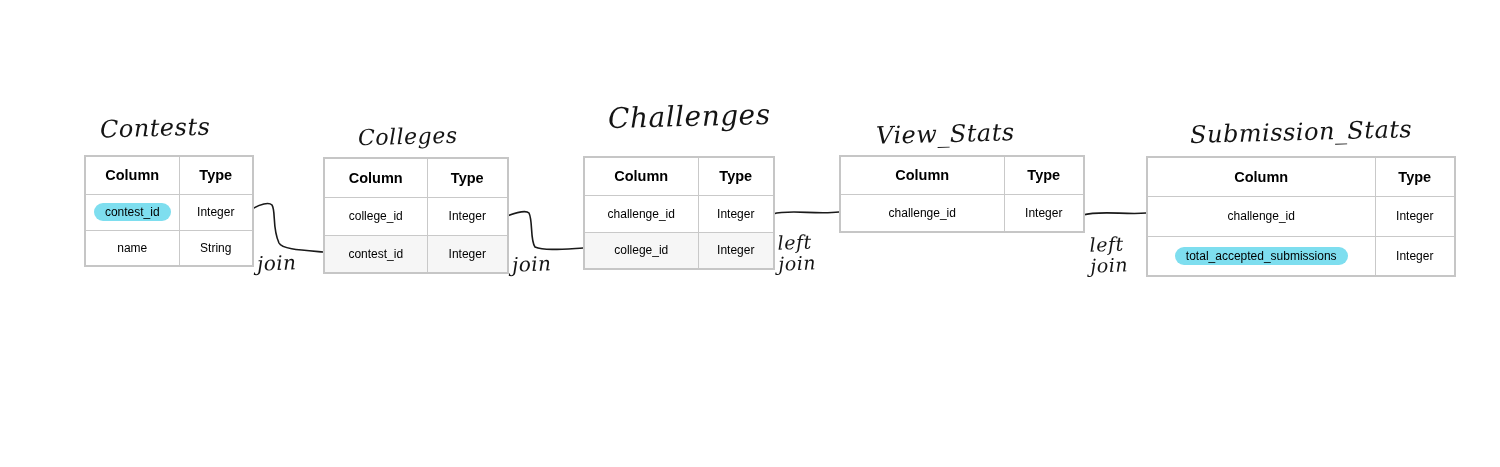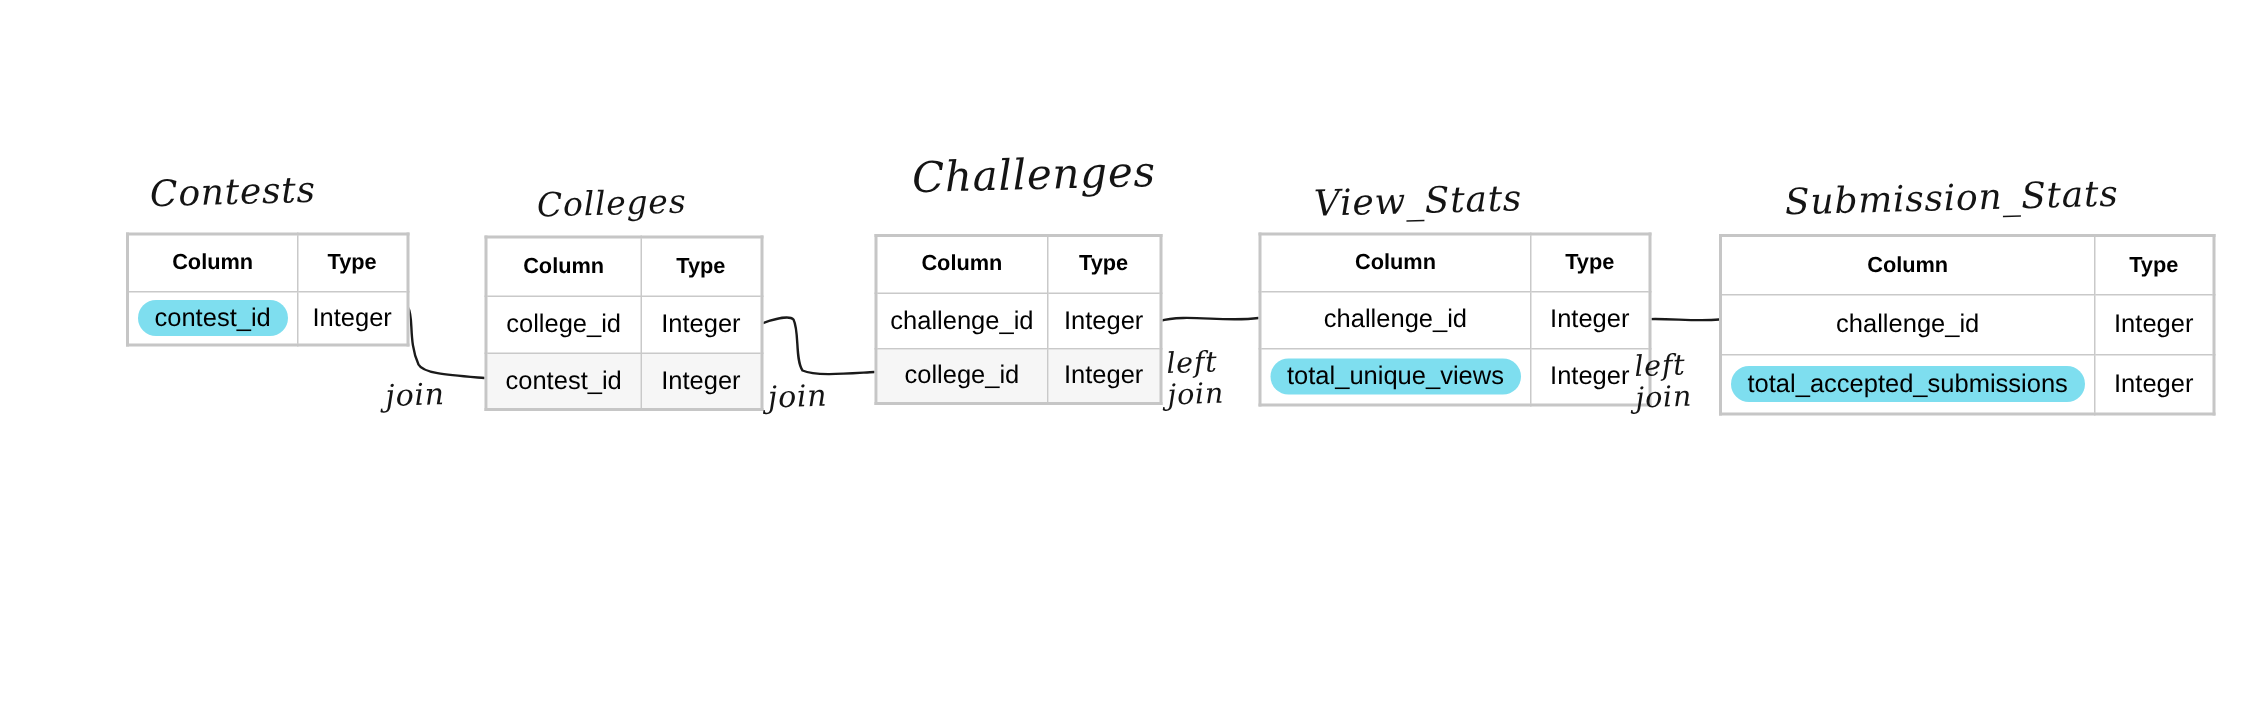--- a/index.html
+++ b/index.html
@@ -11,21 +11,21 @@
   .tbl{position:absolute;}
   .tbl table{
     border-collapse:collapse;table-layout:fixed;
     border:2px solid #c6c6c6;background:#fff;
   }
   .tbl th,.tbl td{
     border:1px solid #c9c9c9;text-align:center;vertical-align:middle;
     padding:0 6px;overflow:hidden;white-space:nowrap;
   }
   .tbl th{font-weight:bold;font-size:14.5px;background:#fff;}
-  .tbl td{font-size:17px;}
+  .tbl td{font-size:12px;}
   .tbl tr.alt td{background:#f6f6f6;}
   .hl{
     display:inline-block;border-radius:12px;padding:2px 11px;
     background:#7edeef;
   }
   .hand{
     font-family:"DejaVu Serif",serif;font-style:italic;color:#141414;
     white-space:nowrap;letter-spacing:0.5px;
   }
   .tbl-title{position:absolute;transform:rotate(-1.5deg);}
@@ -54,20 +54,24 @@
           <col style="width:74px">
         </colgroup>
         <tbody>
           <tr style="height:38px">
             <th>Column</th>
             <th>Type</th>
           </tr>
           <tr class="" style="height:36px">
             <td><span class="hl">contest_id</span></td>
             <td>Integer</td>
+          </tr>
+          <tr class="" style="height:36px">
+            <td><span>name</span></td>
+            <td>String</td>
           </tr>
         </tbody>
       </table>
     </div>
     <div class="tbl-title hand" style="left: 358px; top: 124px; font-size: 22px;">Colleges</div>
     <div class="tbl" style="left: 323px; top: 157px;">
       <table>
         <colgroup>
           <col style="width:103px">
           <col style="width:81px">
@@ -120,24 +124,20 @@
         </colgroup>
         <tbody>
           <tr style="height:38px">
             <th>Column</th>
             <th>Type</th>
           </tr>
           <tr class="" style="height:38px">
             <td><span>challenge_id</span></td>
             <td>Integer</td>
           </tr>
-          <tr class="" style="height:38px">
-            <td><span class="hl">total_unique_views</span></td>
-            <td>Integer</td>
-          </tr>
         </tbody>
       </table>
     </div>
     <div class="tbl-title hand" style="left: 1190px; top: 118px; font-size: 24px;">Submission_Stats</div>
     <div class="tbl" style="left: 1146px; top: 156px;">
       <table>
         <colgroup>
           <col style="width:228px">
           <col style="width:80px">
         </colgroup>

